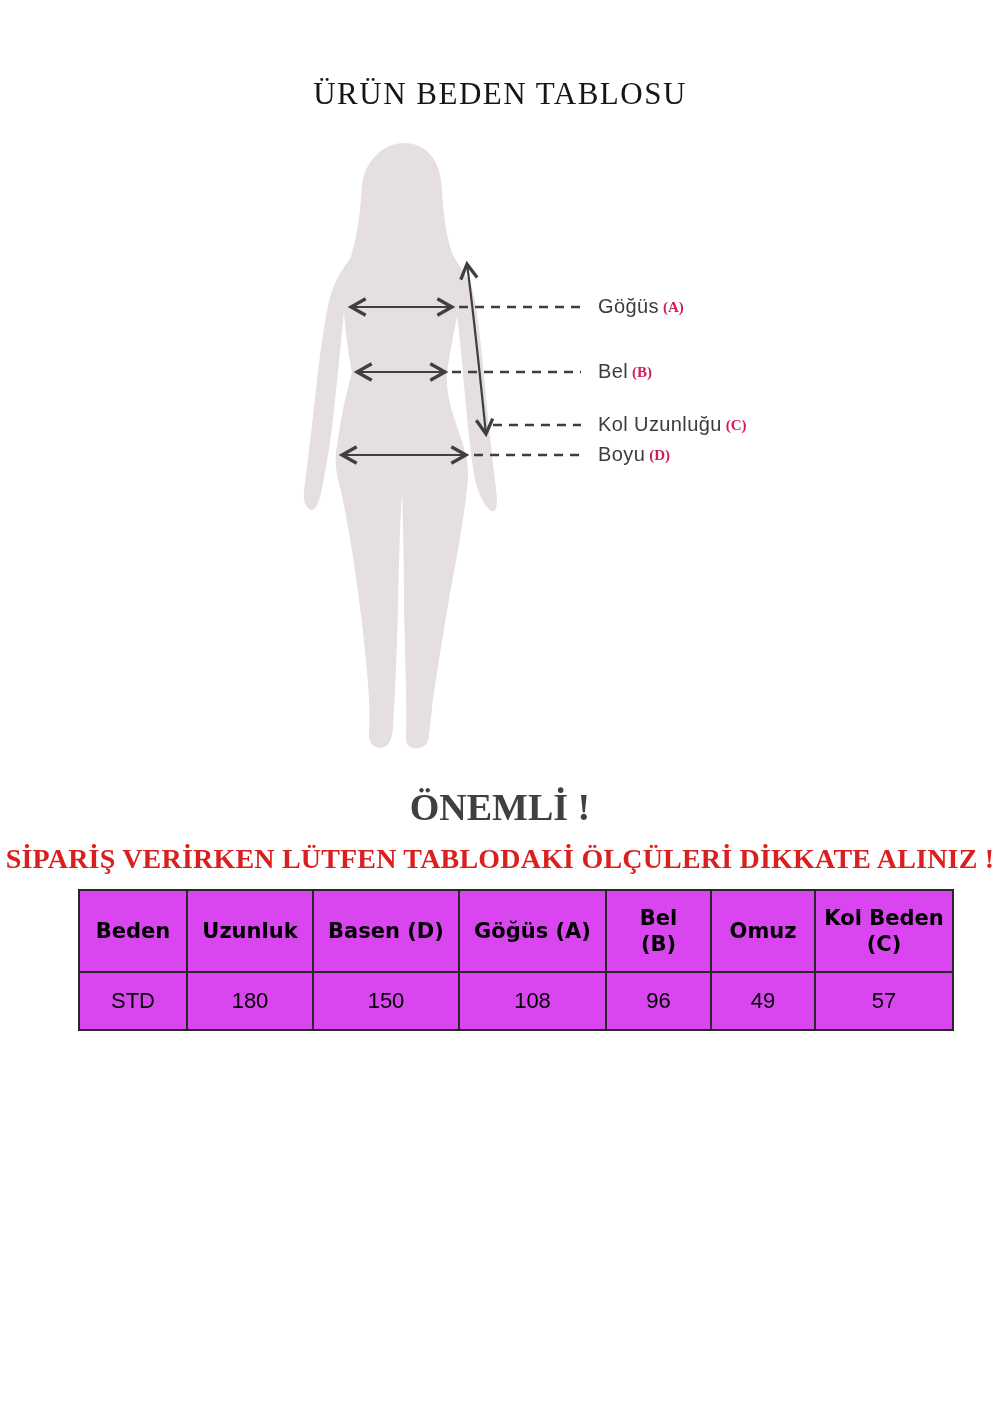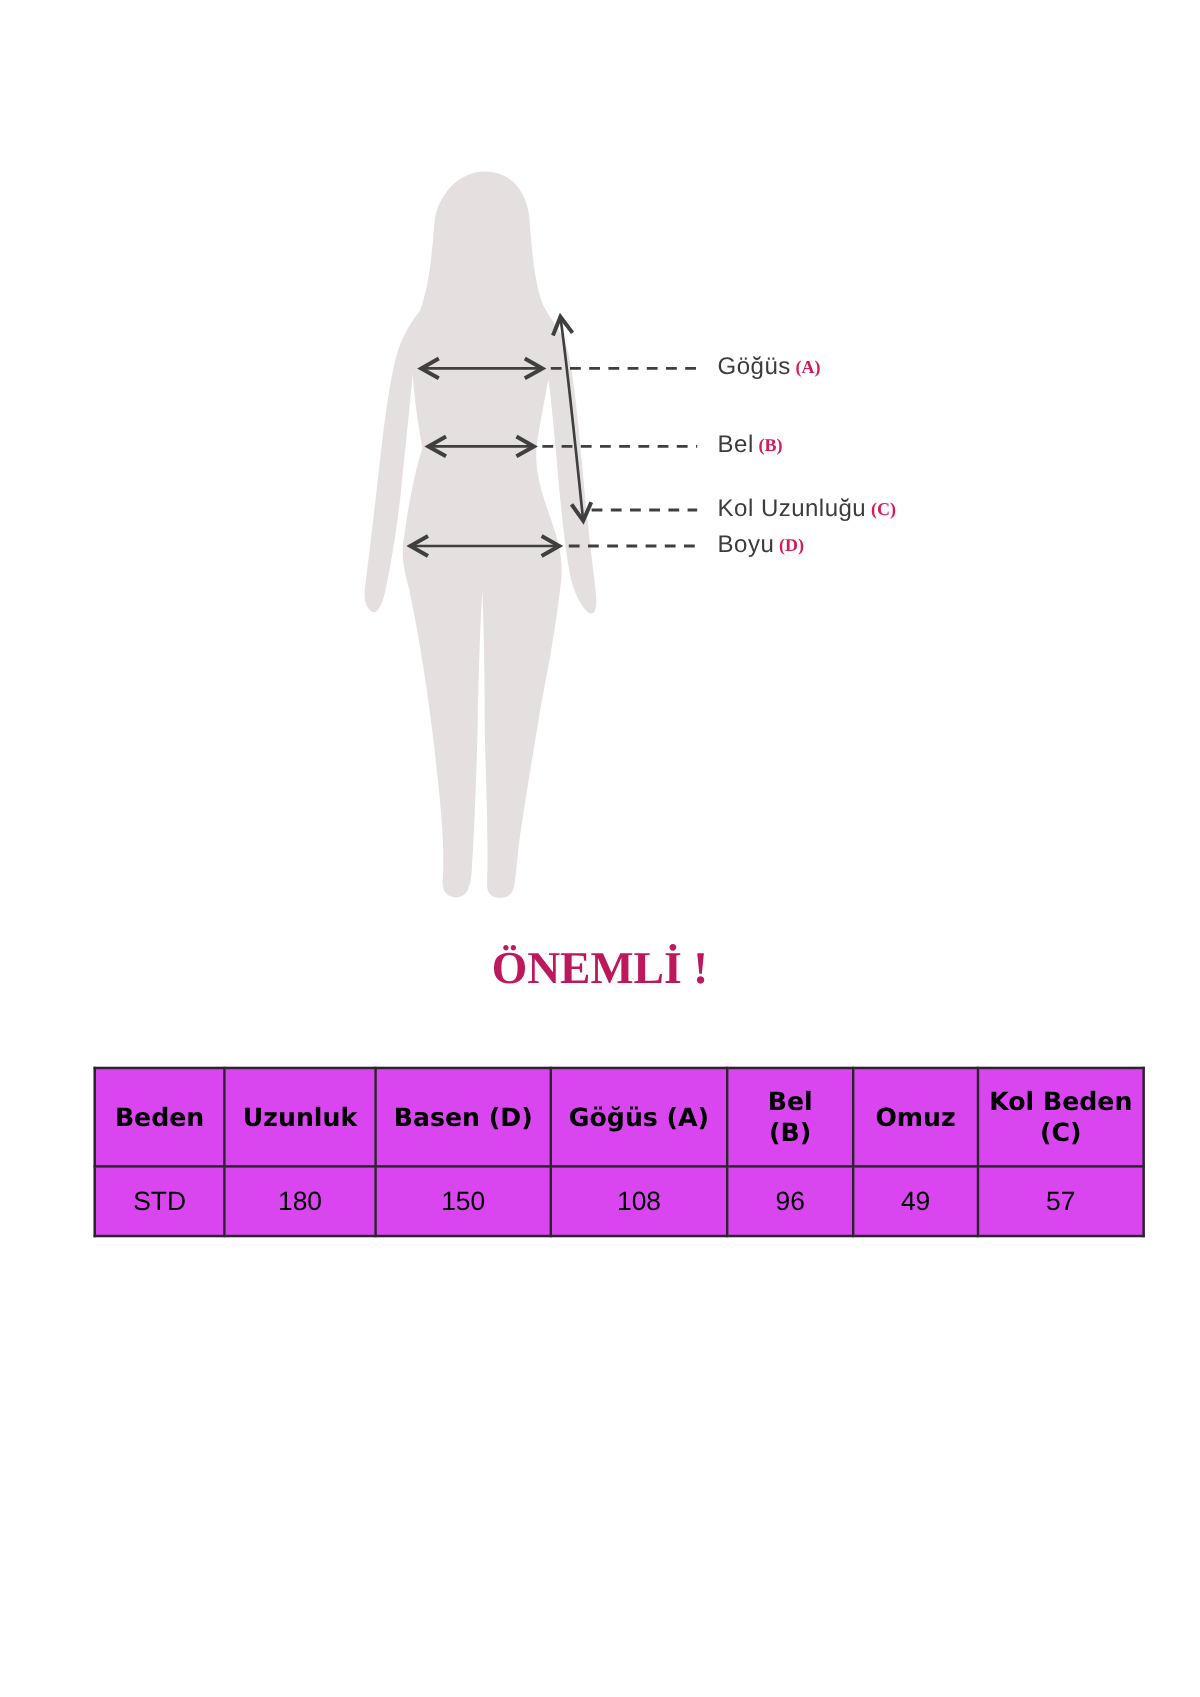--- a/index.html
+++ b/index.html
@@ -17,21 +17,21 @@
     position:absolute;font-family:"Liberation Sans",sans-serif;
     font-size:20px;color:#3c3c3c;letter-spacing:.4px;white-space:nowrap;text-align:center;
   }
   .mlabel .code{
     font-family:"Liberation Serif",serif;font-weight:700;font-size:15px;
     color:#d6185e;margin-left:4px;position:relative;top:-1px;letter-spacing:0;
   }
   .notice-heading{
     position:absolute;top:785px;left:0;width:1000px;text-align:center;
     font-family:"Liberation Serif",serif;font-weight:700;font-size:38px;
-    color:#be185d;
+    color:#404040;
   }
   .notice-message{
     position:absolute;top:843px;left:0;width:1000px;text-align:center;
     font-family:"Liberation Serif",serif;font-weight:700;font-size:28px;
     letter-spacing:.2px;color:#da1f1f;white-space:nowrap;
   }
   table.size-table{
     position:absolute;left:78px;top:889px;width:846px;
     border-collapse:collapse;table-layout:fixed;background:#d946ef;
   }
@@ -48,20 +48,21 @@
     font-size:22px;height:54px;
   }
   .c0{width:104px}.c1{width:122px}.c2{width:142px}.c3{width:143px}
   .c4{width:101px}.c5{width:100px}.c6{width:134px}
 </style>
 </head>
 <body>
 
 <div class="page">
 
+  <h1 class="title">ÜRÜN BEDEN TABLOSU</h1>
 
   <svg class="diagram-svg" width="1000" height="780" viewBox="0 0 1000 780">
     <defs>
       <marker id="arrow" viewBox="0 0 12 12" refX="10" refY="6" markerWidth="10" markerHeight="10" orient="auto-start-reverse">
         <polyline points="2,1.5 10,6 2,10.5" fill="none" stroke="#3f3f3f" stroke-width="1.8"></polyline>
       </marker>
     </defs>
 
     <path fill="#e6dfdf" stroke="none" d="
       M 404 143
@@ -124,20 +125,21 @@
     <span>Bel</span><span class="code">(B)</span>
   </div>
   <div class="mlabel" style="left:598px;top:413px">
     <span>Kol Uzunluğu</span><span class="code">(C)</span>
   </div>
   <div class="mlabel" style="left:598px;top:443px">
     <span>Boyu</span><span class="code">(D)</span>
   </div>
 
   <div class="notice-heading">ÖNEMLİ !</div>
+  <div class="notice-message">SİPARİŞ VERİRKEN LÜTFEN TABLODAKİ ÖLÇÜLERİ DİKKATE ALINIZ !</div>
 
   <table class="size-table">
     <thead>
       <tr>
         <th class="c0">Beden</th>
         <th class="c1">Uzunluk</th>
         <th class="c2">Basen (D)</th>
         <th class="c3">Göğüs (A)</th>
         <th class="c4">Bel
 (B)</th>

